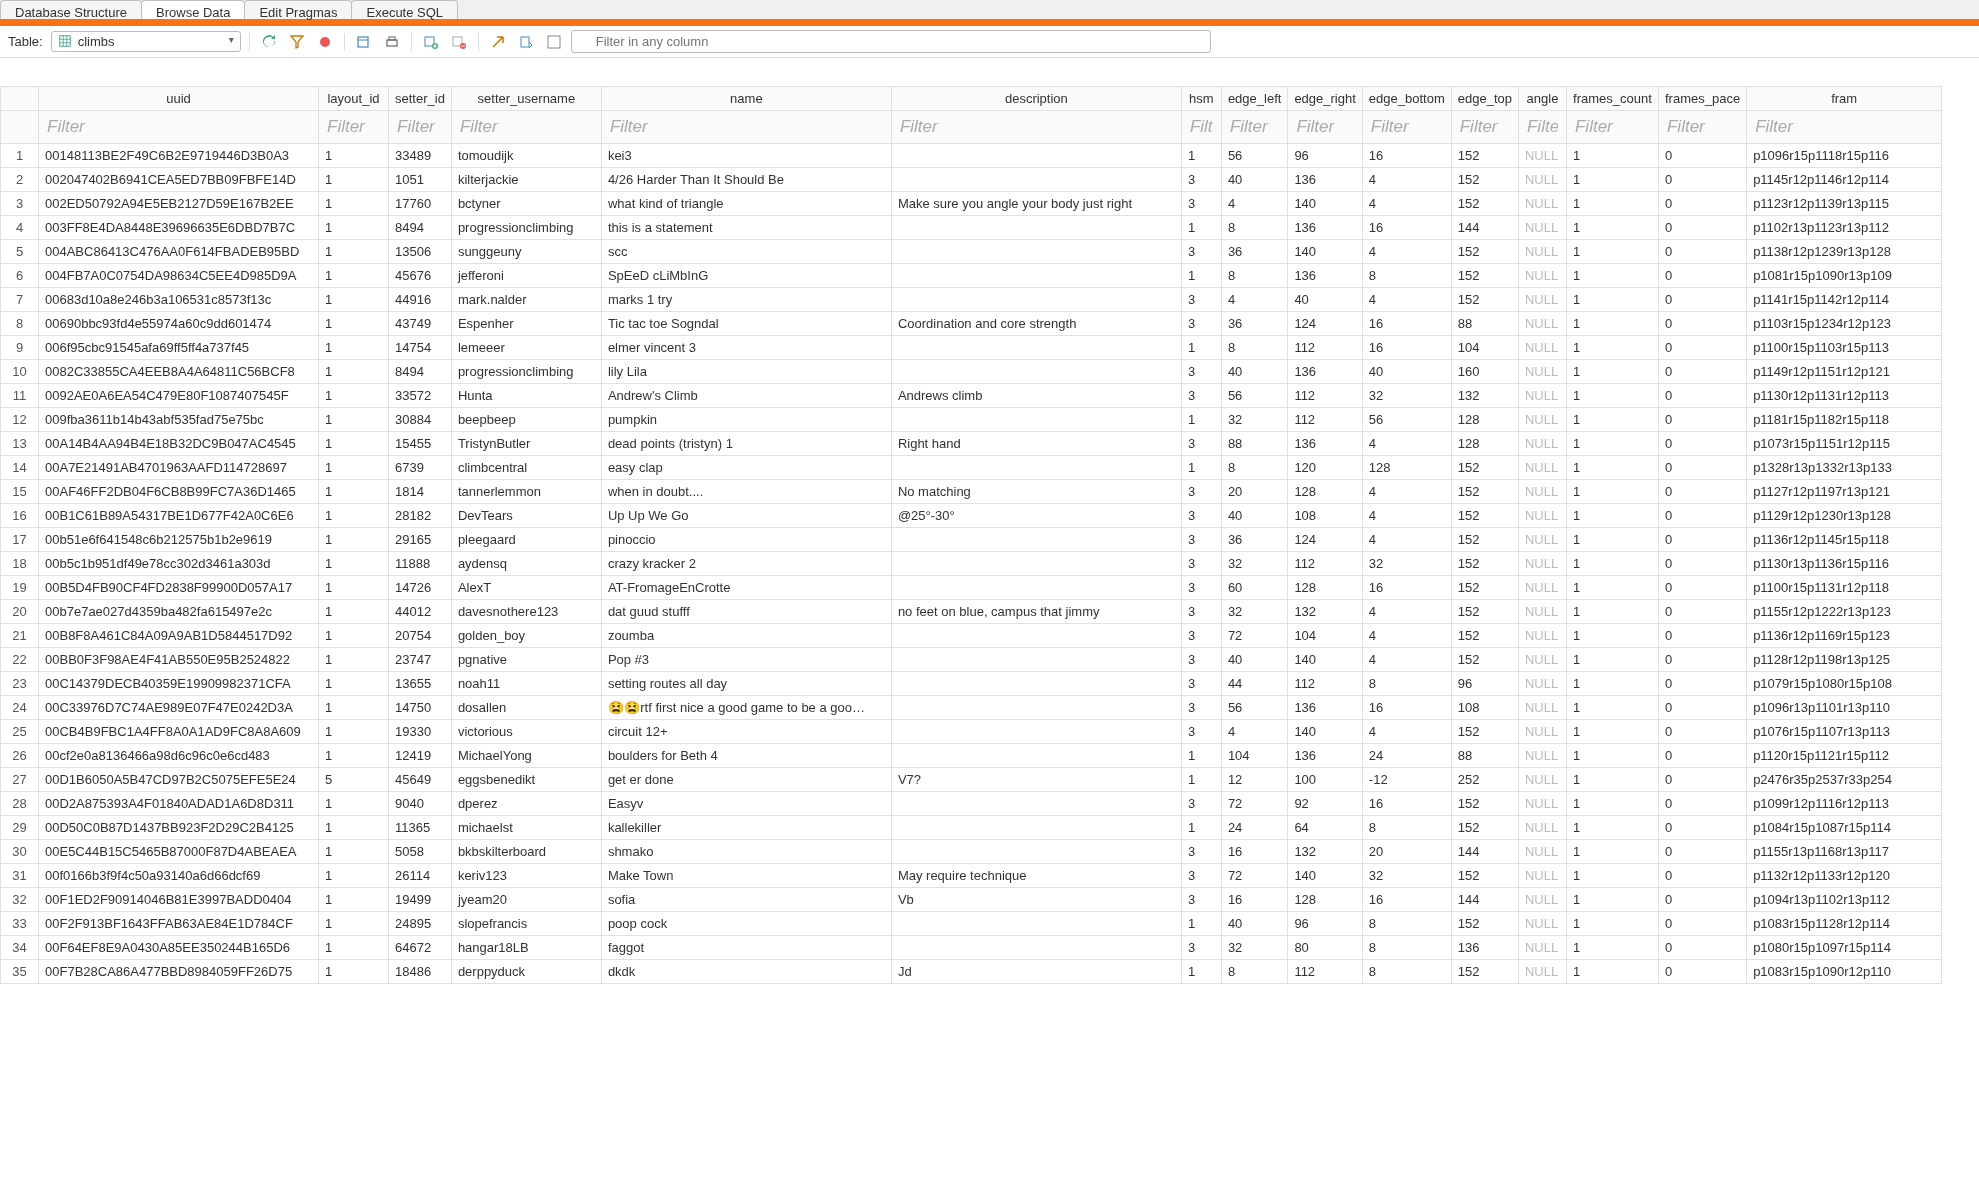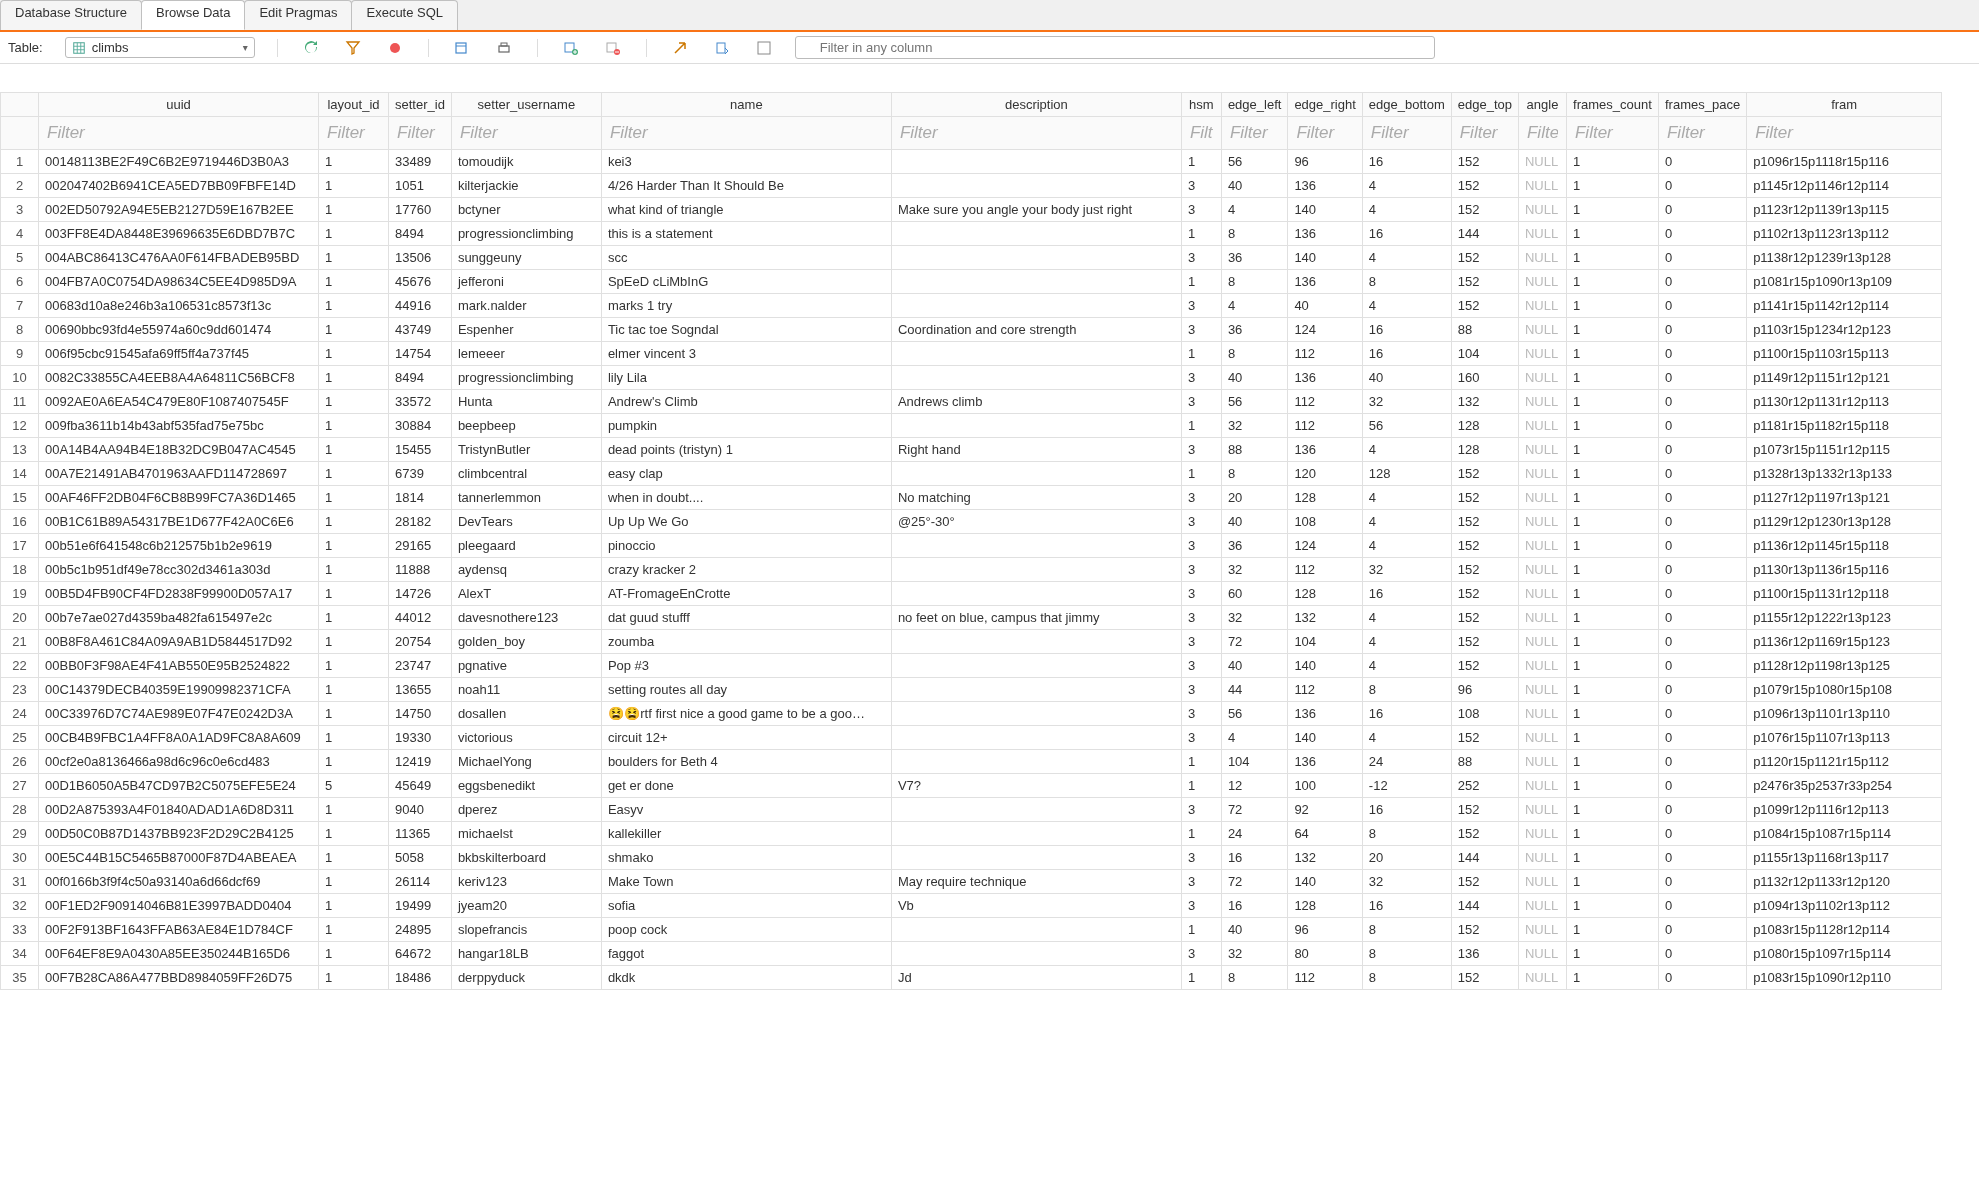--- a/index.html
+++ b/index.html
@@ -6,50 +6,49 @@
 body {
   font-family: -apple-system, BlinkMacSystemFont, "Segoe UI", Arial, sans-serif;
   font-size: 13px;
   color: #333;
   background: #fff;
   overflow: hidden;
 }
 .tabs {
   display: flex;
   background: #f0f0f0;
-  border-bottom: 2px solid #f97316;
-  height: 32px;
+  border-bottom: 7px solid #f97316;
+  height: 26px;
 }
 .tab {
   padding: 4px 14px;
   border: 1px solid #c0c0c0;
   border-bottom: none;
   background: #f5f5f5;
   cursor: pointer;
   margin-right: -1px;
   border-top-left-radius: 4px;
   border-top-right-radius: 4px;
 }
 .tab.active {
   background: #fff;
   border-bottom: 1px solid #fff;
   position: relative;
   z-index: 2;
 }
 .toolbar {
   display: flex;
   align-items: center;
-  gap: 20px;
+  gap: 6px;
   padding: 4px 8px;
   border-bottom: 1px solid #ddd;
 }
 .toolbar label { font-size: 13px; margin-right: 2px; }
 .table-select {
   display: flex;
-  align-items: center;
   border: 1px solid #bbb;
   border-radius: 3px;
   padding: 2px 6px;
   width: 190px;
   background: #fff;
 }
 .table-select .db-icon {
   width: 14px; height: 14px;
   margin-right: 6px;
 }

